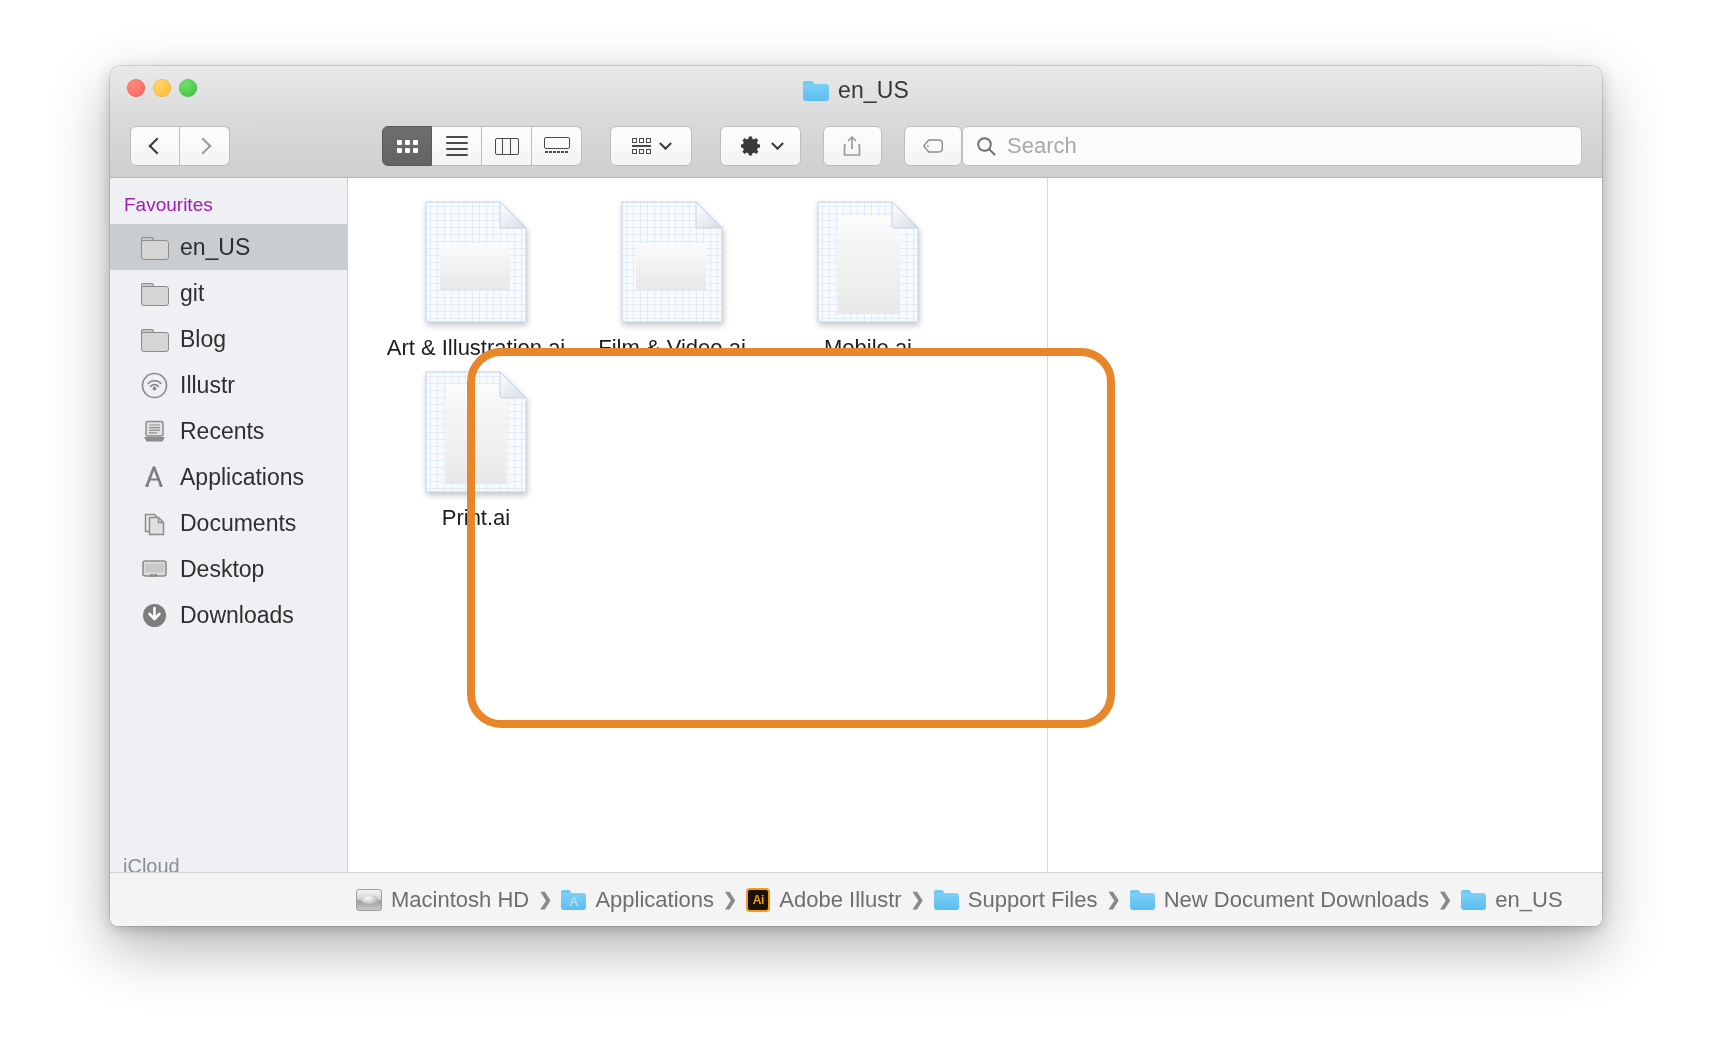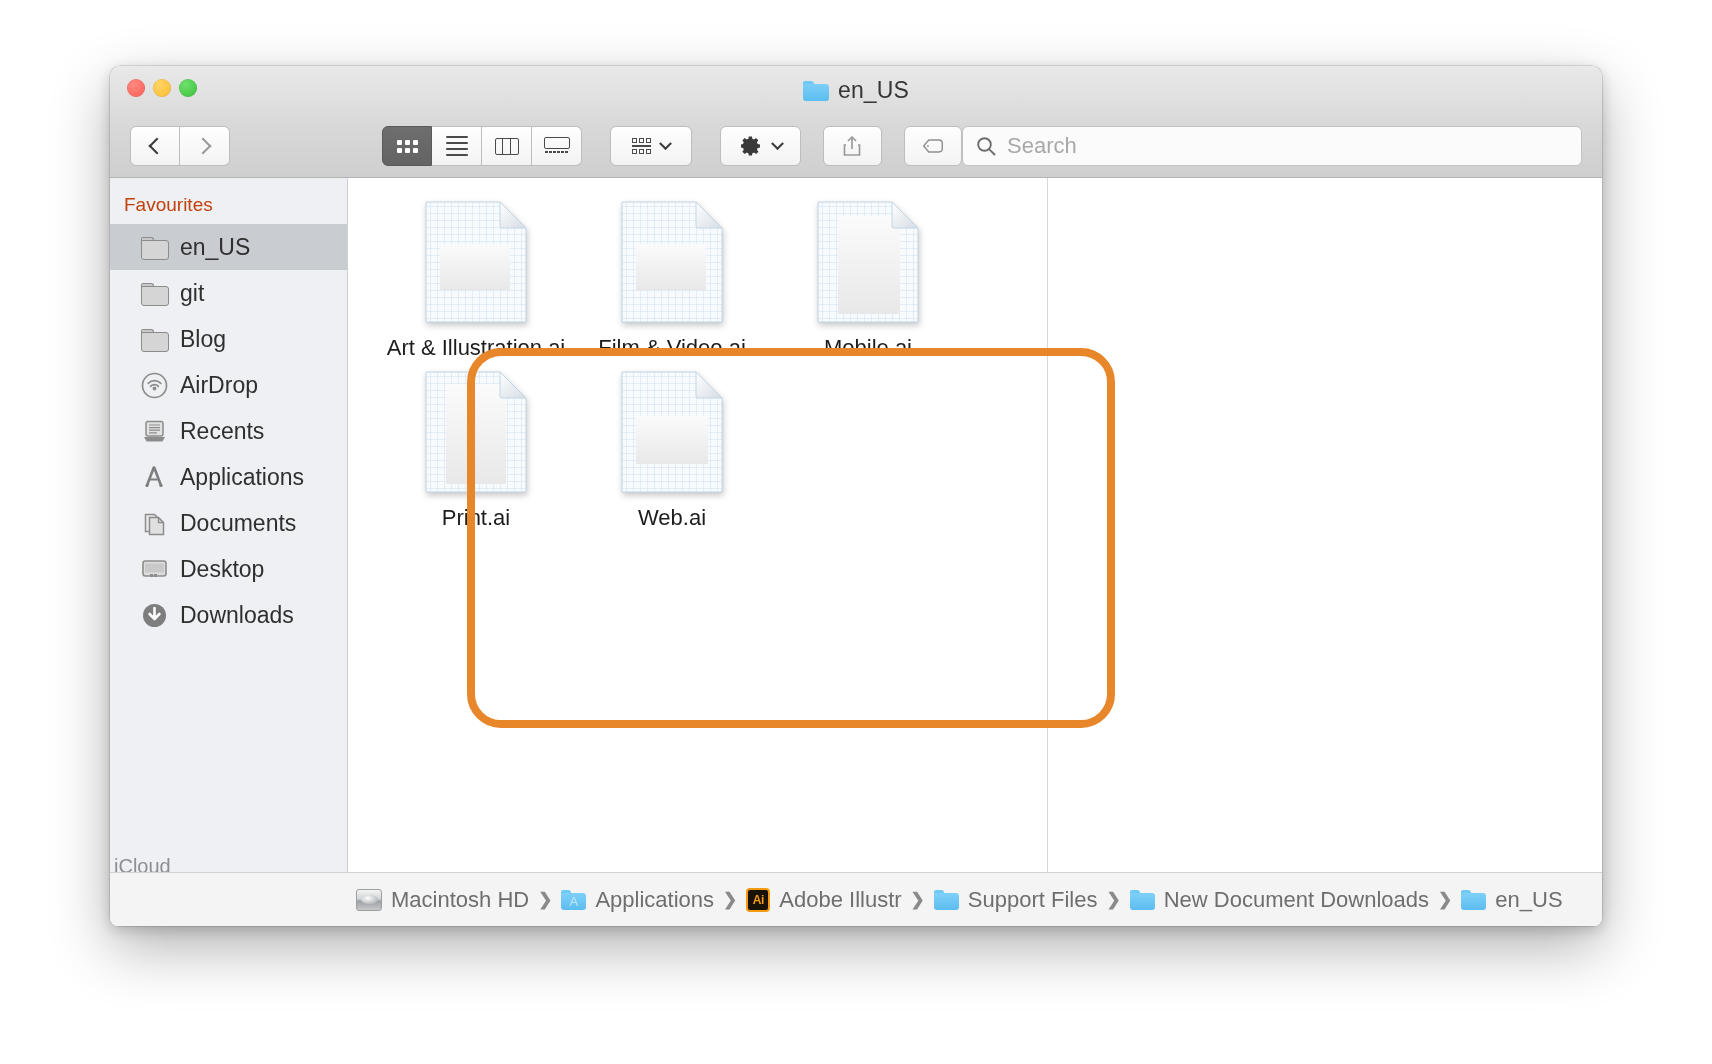--- a/index.html
+++ b/index.html
@@ -237,21 +237,21 @@
     flex: 0 0 238px;
     background: #eef0f3;
     border-right: 1px solid #cfcfcf;
     padding-top: 10px;
     overflow: hidden;
     position: relative;
   }
 
   .sb-header {
     font-size: 19px;
-    color: #c2410c;
+    color: #a21caf;
     padding: 6px 0 8px 14px;
     font-weight: 400;
   }
 
   .sb-item {
     height: 46px;
     display: flex;
     align-items: center;
     gap: 12px;
     padding-left: 30px;
@@ -275,21 +275,21 @@
   .grey-folder::after {
     content:""; position:absolute; left:0; top:3px;
     width:26px; height:18px;
     border:1.8px solid #8c8c8c;
     border-radius:2px 3px 3px 3px;
     background:#d5d5d5;
   }
 
   #sidebar-bottom-label {
     position: absolute;
-    left: 4px;
+    left: 13px;
     bottom: -6px;
     font-size: 20px;
     color: #8b8f94;
   }
 
   
   #content-area {
     flex: 1 1 auto;
     background: #ffffff;
     position: relative;
@@ -598,21 +598,21 @@
 
         <div class="sb-item">
           <span class="sb-icon">
             <svg width="27" height="27" viewBox="0 0 27 27">
               <circle cx="13.5" cy="13.5" r="12" fill="none" stroke="#8c8c8c" stroke-width="1.7"></circle>
               <circle cx="13.5" cy="16.5" r="1.9" fill="#8c8c8c"></circle>
               <path d="M9.6 14.4a5.3 5.3 0 0 1 7.8 0" fill="none" stroke="#8c8c8c" stroke-width="1.7" stroke-linecap="round"></path>
               <path d="M7.2 11.3a8.8 8.8 0 0 1 12.6 0" fill="none" stroke="#8c8c8c" stroke-width="1.7" stroke-linecap="round"></path>
             </svg>
           </span>
-          <span>AirDrop</span>
+          <span>Illustr</span>
         </div>
 
         <div class="sb-item">
           <span class="sb-icon">
             <svg width="25" height="25" viewBox="0 0 25 25">
               <rect x="4" y="2.5" width="17" height="14.5" rx="2" fill="#e2e2e2" stroke="#8c8c8c" stroke-width="1.5"></rect>
               <path d="M7 6h11M7 8.6h11M7 11.2h11M7 13.8h8" stroke="#8c8c8c" stroke-width="1.2"></path>
               <path d="M2 18h21l-2.5 4.5h-16z" fill="#8c8c8c"></path>
             </svg>
           </span>
@@ -723,30 +723,20 @@
               <div class="doc-icon">
                 <svg viewBox="0 0 104 124" width="104" height="124">
                   <path d="M2 2 H76 L102 28 V122 H2 Z" fill="url(#gridA)" stroke="#c2d4e4" stroke-width="1"></path>
                   <rect x="22" y="14" width="60" height="100" fill="url(#prevA)"></rect>
                   <path d="M76 2 L102 28 H78 a2 2 0 0 1 -2 -2 Z" fill="url(#foldA)" stroke="#c2d4e4" stroke-width="1"></path>
                 </svg>
               </div>
               <div class="file-label">Print.ai</div>
             </div>
 
-            <div class="file-cell">
-              <div class="doc-icon">
-                <svg viewBox="0 0 104 124" width="104" height="124">
-                  <path d="M2 2 H76 L102 28 V122 H2 Z" fill="url(#gridA)" stroke="#c2d4e4" stroke-width="1"></path>
-                  <rect x="16" y="46" width="72" height="48" fill="url(#prevA)"></rect>
-                  <path d="M76 2 L102 28 H78 a2 2 0 0 1 -2 -2 Z" fill="url(#foldA)" stroke="#c2d4e4" stroke-width="1"></path>
-                </svg>
-              </div>
-              <div class="file-label">Web.ai</div>
-            </div>
 
           </div>
         </div>
 
         <div id="preview-pane"></div>
 
       </div>
 
       <div id="highlight-box"></div>
 

